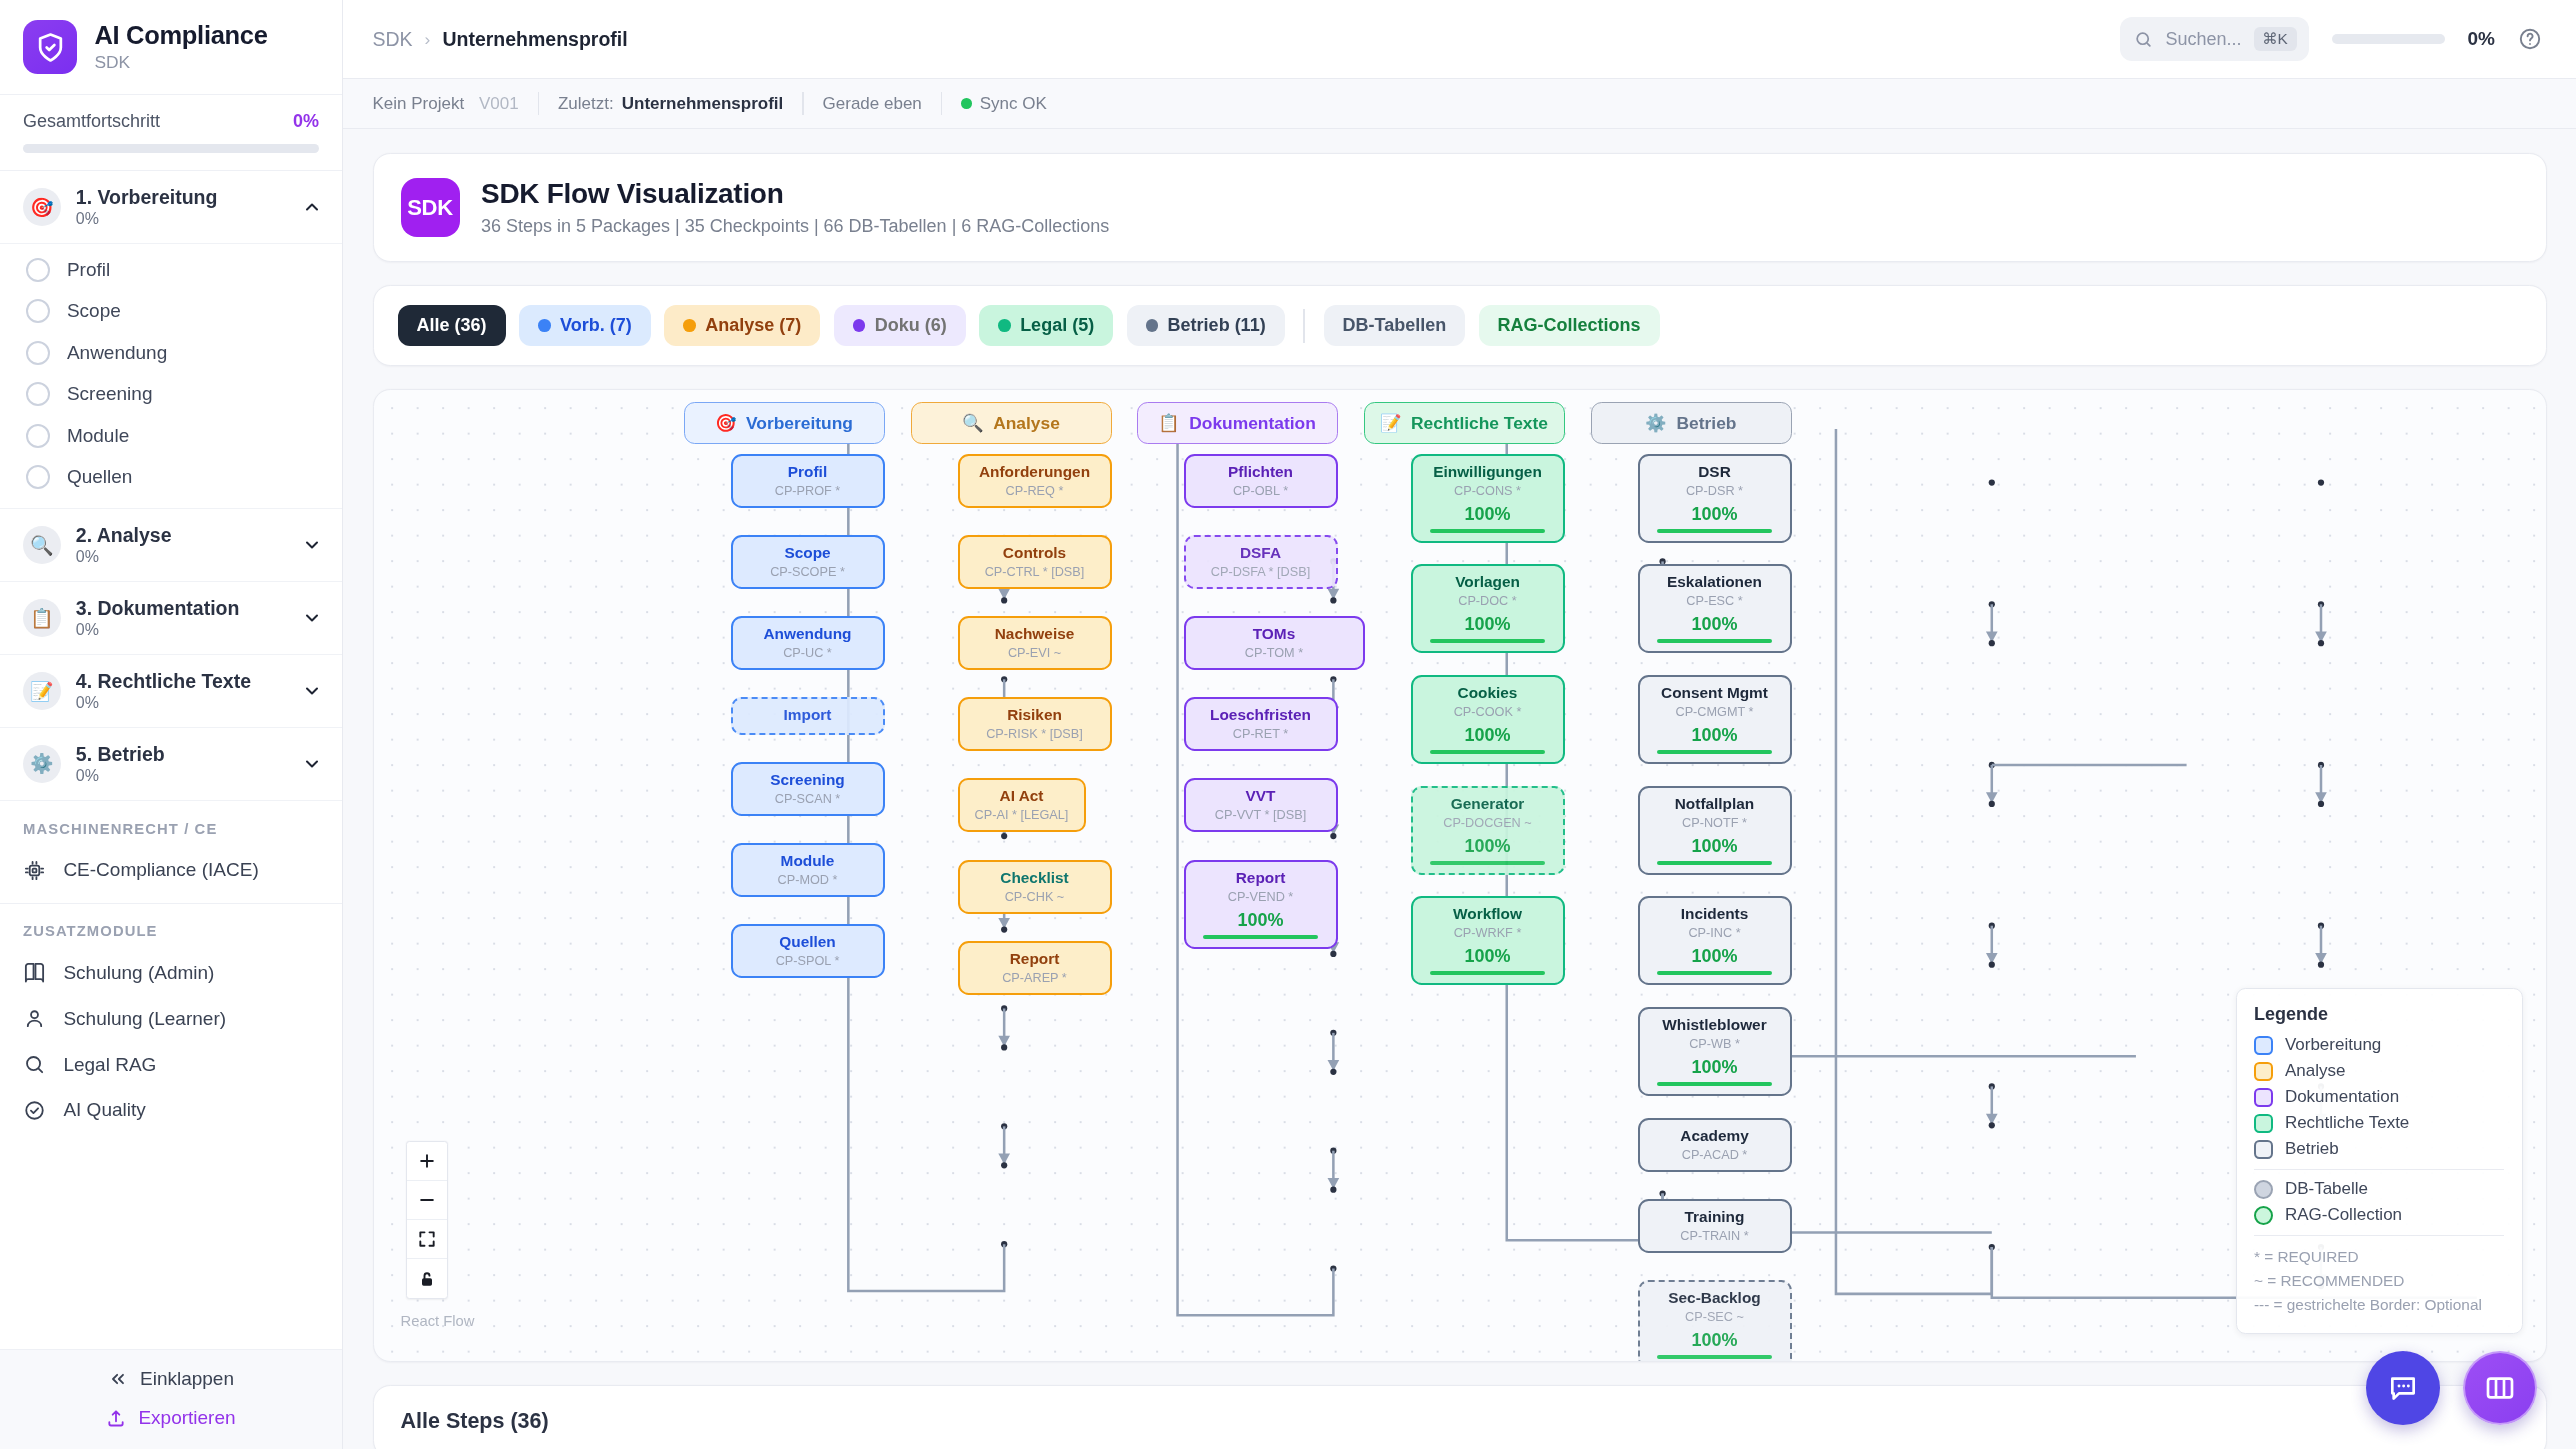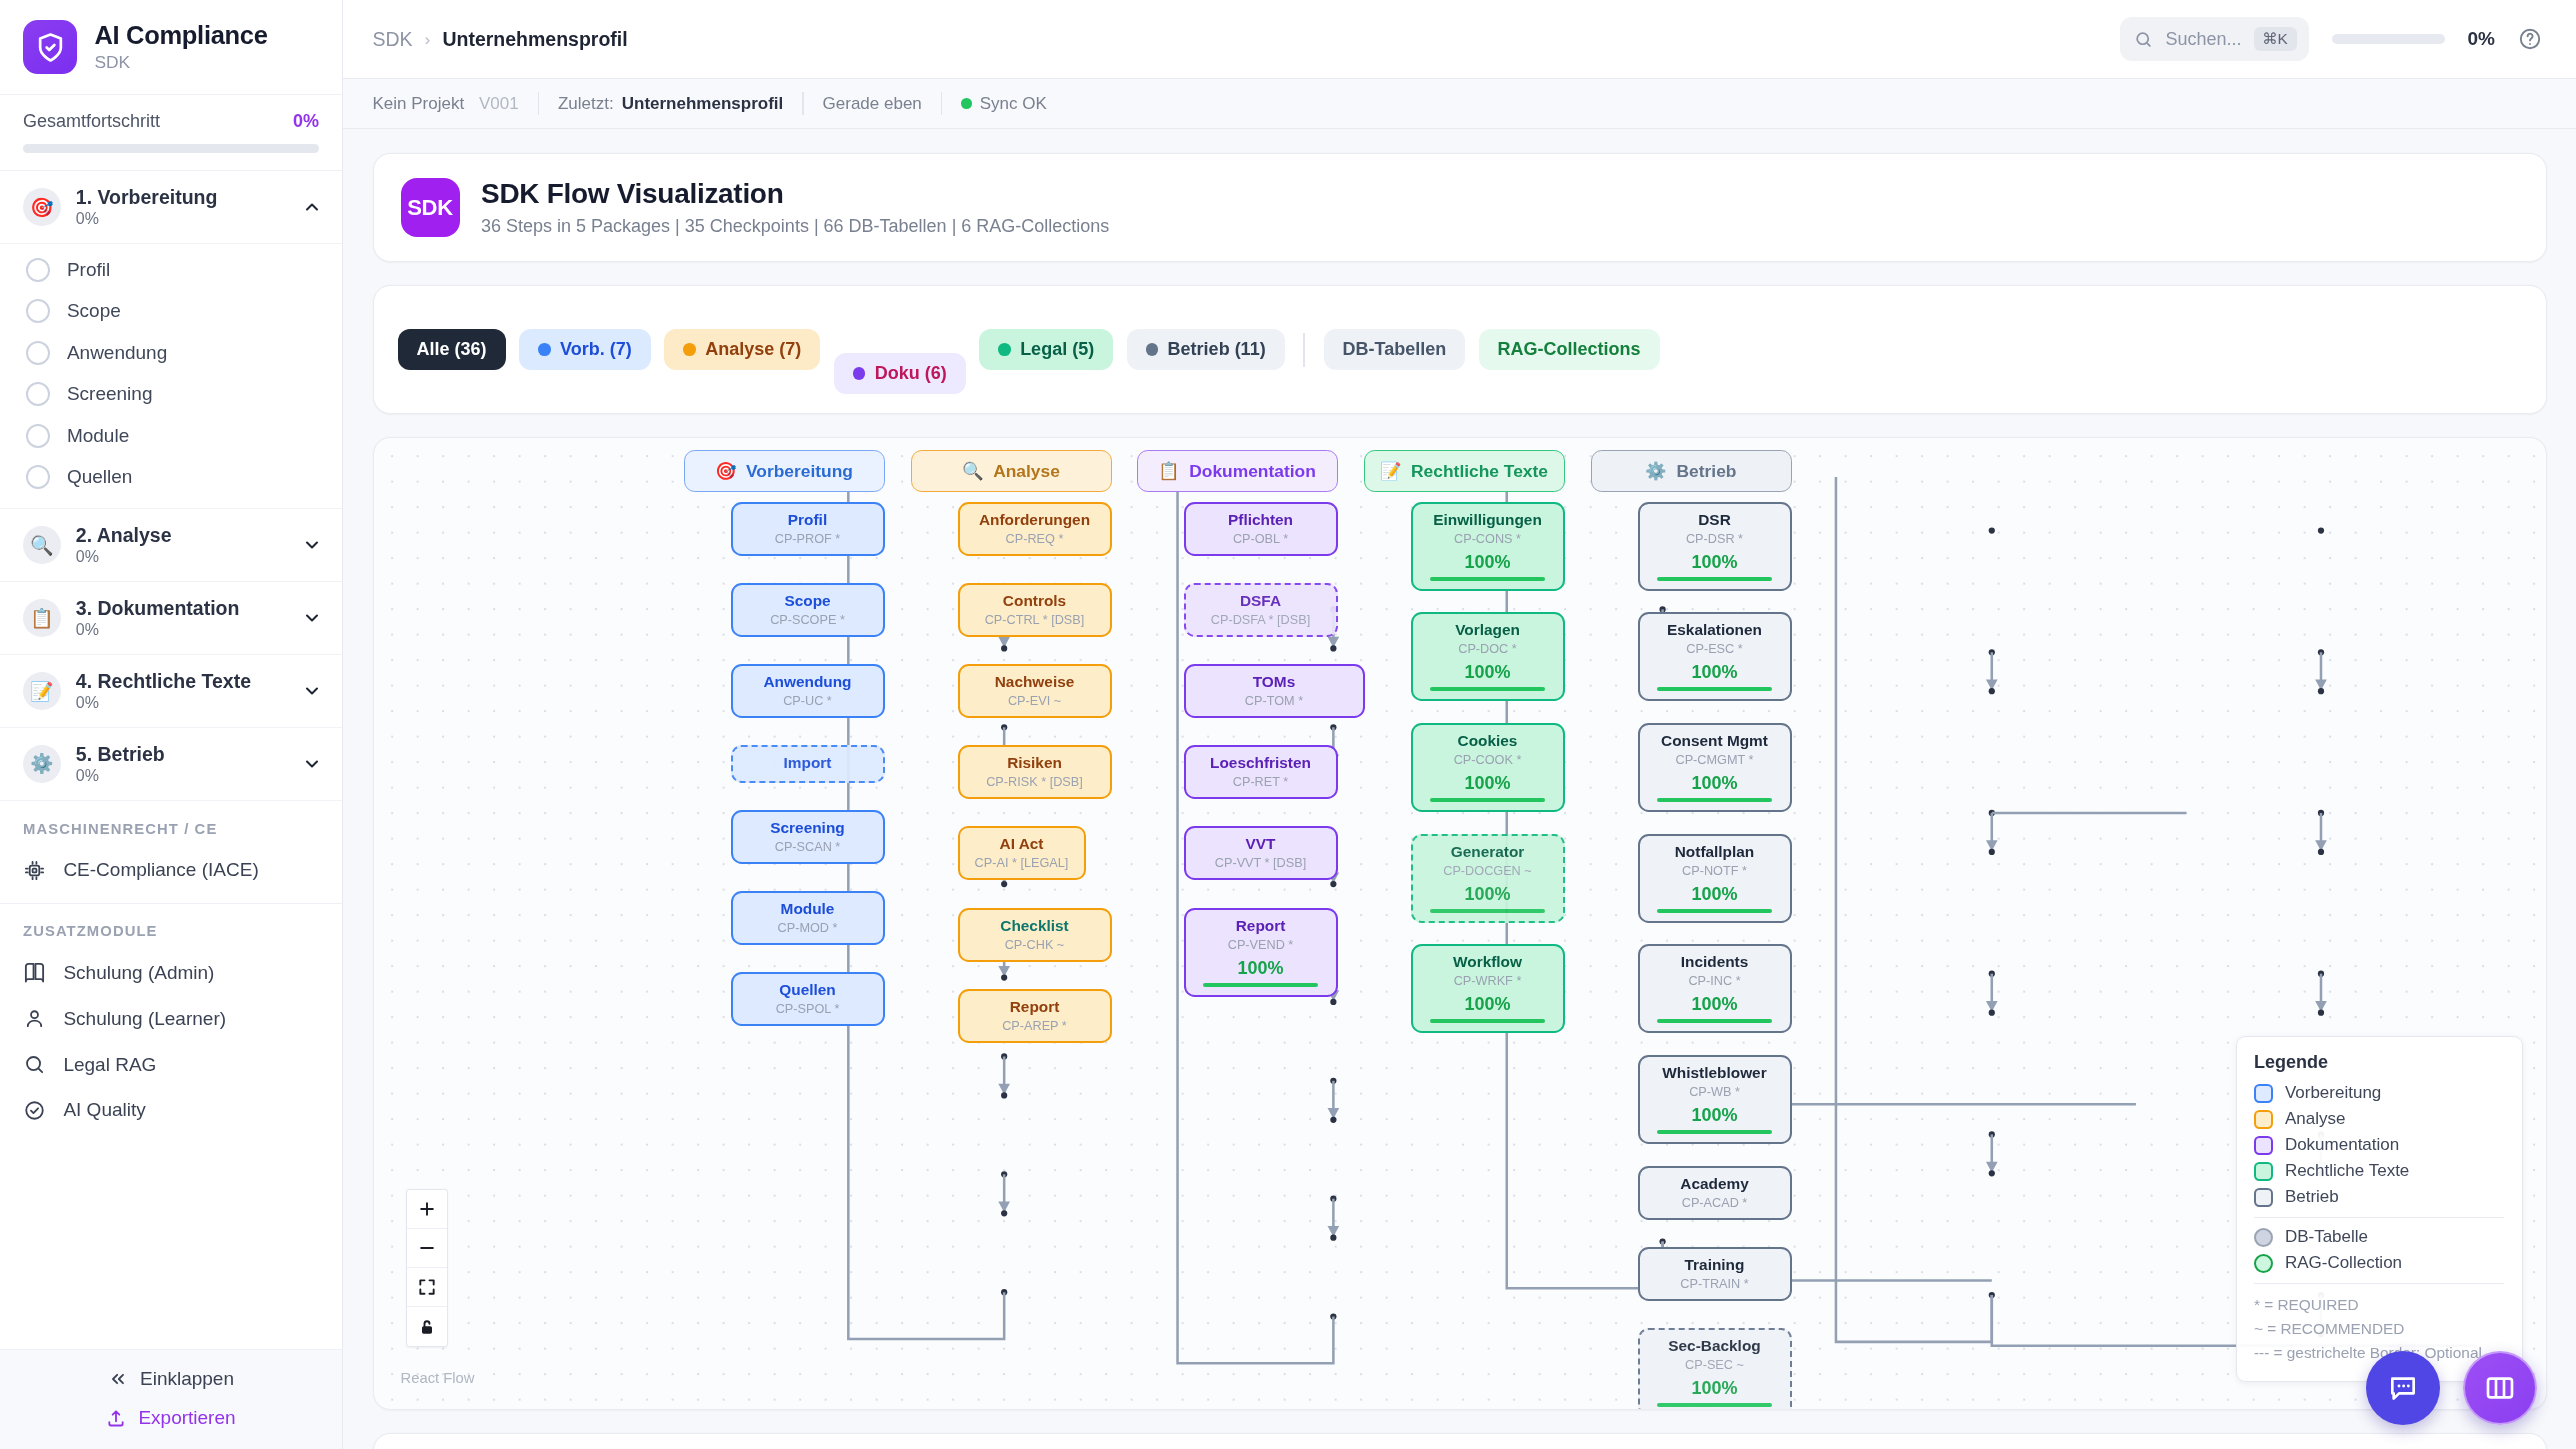--- a/index.html
+++ b/index.html
@@ -163,21 +163,21 @@
   .node .n-bar { width: 86%; height: 4.7px; border-radius: 3.4px; background: #22c55e; margin-top: 4px; }
 
   .ctrls {
     position: absolute; left: 32px; bottom: 62px; width: 42px;
     background: #fff; border: 0.7px solid #e4e7ee; border-radius: 3.4px; overflow: hidden;
     box-shadow: 0 0.7px 2px rgba(0,0,0,.06);
   }
   .ctrl-btn { height: 39px; display: flex; align-items: center; justify-content: center;
     border-bottom: 0.7px solid #eceff4; cursor: pointer; font-size: 20px; color: #1a1d25; }
   .ctrl-btn:last-child { border-bottom: none; }
-  .rf-attr { position: absolute; left: 27px; bottom: 23px; font-size: 14.8px; color: #b0b6c2; }
+  .rf-attr { position: absolute; left: 27px; bottom: 32px; font-size: 14.8px; color: #b0b6c2; }
 
   .legend {
     position: absolute; right: 23px; bottom: 27px; width: 287px;
     background: rgba(255,255,255,.94); border: 0.7px solid #e4e7ee; border-radius: 9.4px;
     padding: 14.8px 17.4px 16px 17.4px; box-shadow: 0 1.3px 6.7px rgba(20,25,40,.06);
   }
   .lg-title { font-size: 18px; font-weight: 700; color: #2b3243; margin-bottom: 10.7px; }
   .lg-row { display: flex; align-items: center; gap: 12px; margin-bottom: 6px; }
   .lg-sq { width: 19px; height: 19px; border-radius: 5.4px; border: 2px solid; flex: 0 0 19px; }
   .lg-ci { width: 19px; height: 19px; border-radius: 50%; border: 2px solid; flex: 0 0 19px; }
@@ -432,21 +432,21 @@
             <span>Alle (36)</span>
           </div>
           <div class="pill" style="background: rgb(219, 234, 254); color: rgb(29, 78, 216);">
             <span class="pdot" style="background: rgb(59, 130, 246);"></span>
             <span>Vorb. (7)</span>
           </div>
           <div class="pill" style="background: rgb(253, 235, 200); color: rgb(146, 64, 14);">
             <span class="pdot" style="background: rgb(245, 158, 11);"></span>
             <span>Analyse (7)</span>
           </div>
-          <div class="pill" style="background: rgb(237, 233, 254); color: #be185d; margin-top: 48px;">
+          <div class="pill" style="background: rgb(237, 233, 254); color: #737373;">
             <span class="pdot" style="background: rgb(124, 58, 237);"></span>
             <span>Doku (6)</span>
           </div>
           <div class="pill" style="background: rgb(201, 245, 222); color: rgb(6, 95, 70);">
             <span class="pdot" style="background: rgb(16, 185, 129);"></span>
             <span>Legal (5)</span>
           </div>
           <div class="pill" style="background: rgb(238, 241, 246); color: rgb(51, 65, 85);">
             <span class="pdot" style="background: rgb(100, 116, 139);"></span>
             <span>Betrieb (11)</span>

